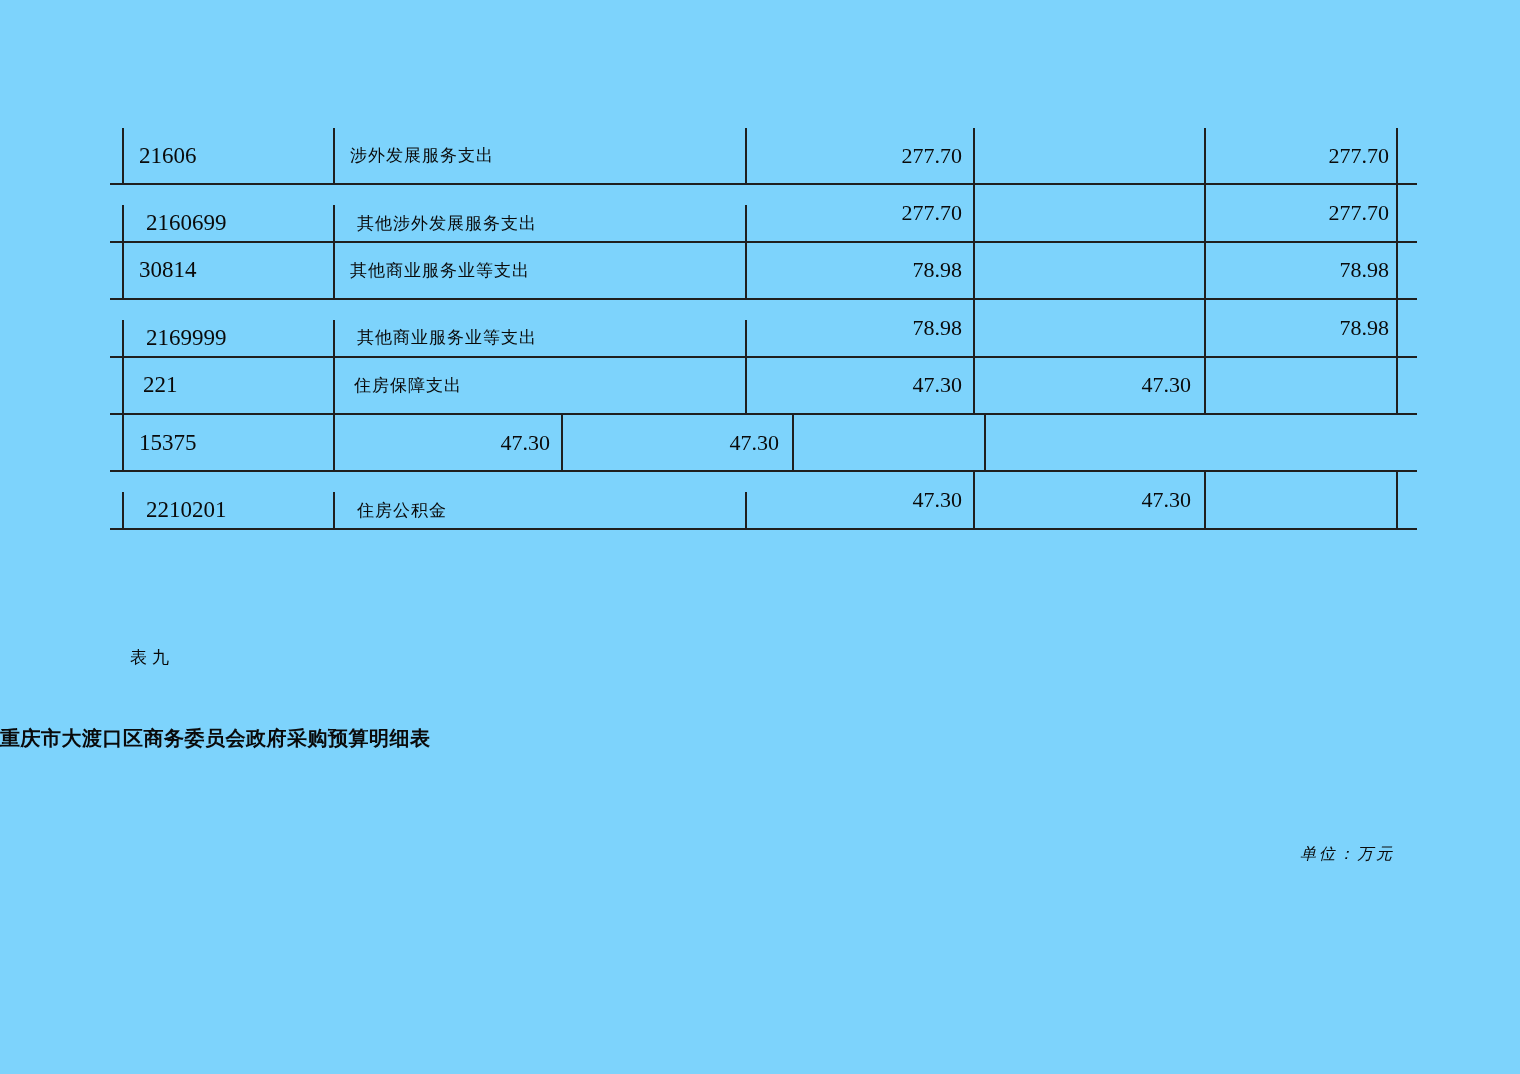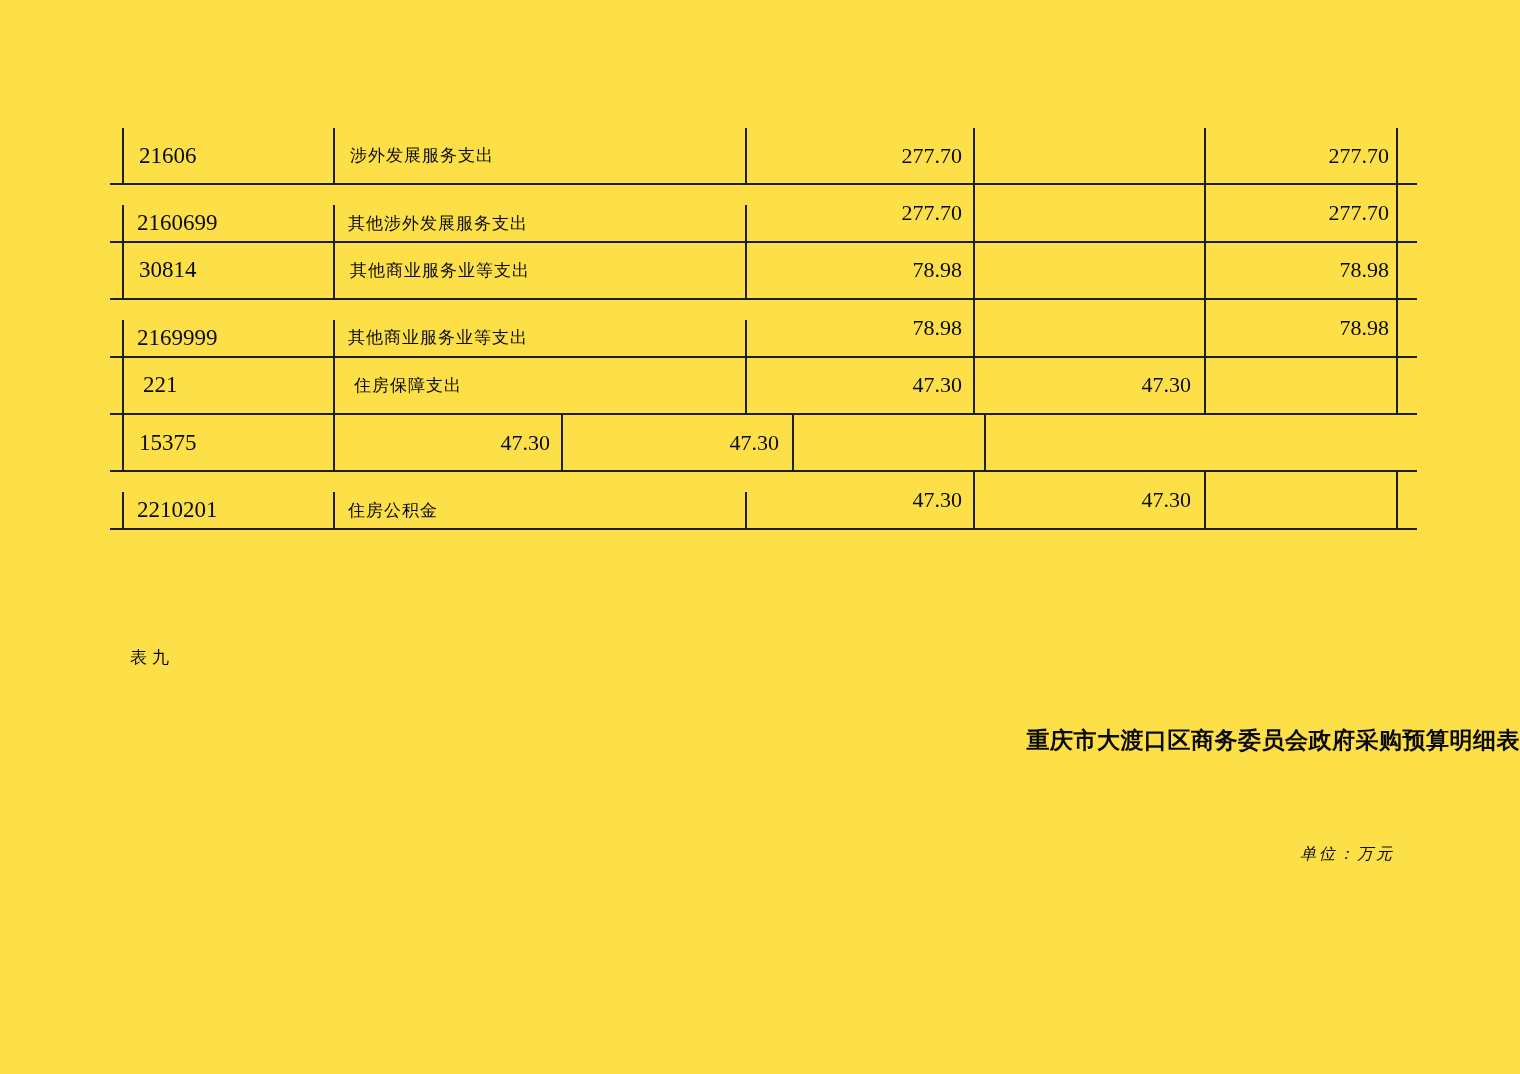--- a/index.html
+++ b/index.html
@@ -8,21 +8,21 @@
   }
   html,body{
     margin:0;
     padding:0;
     background:#ffffff;
   }
   .sheet{
     position:relative;
     width:1520px;
     height:1074px;
-    background:#fde047;
+    background:#7dd3fc;
     overflow:hidden;
     font-family:"Liberation Serif","DejaVu Serif",serif;
     color:var(--text);
   }
 
   
   .tblwrap{
     position:absolute;
     left:110px;          
     top:128px;
@@ -44,37 +44,37 @@
     overflow:hidden;
     white-space:nowrap;
   }
   .cell.c-code{width:213px;border-left:2px solid var(--border);font-size:23px;}
   .cell.c-name{width:412px;font-size:17px;letter-spacing:1px;}
   .cell.c-a1{width:228px;justify-content:flex-end;padding-right:11px;font-size:22px;}
   .cell.c-a2{width:231px;justify-content:flex-end;padding-right:13px;font-size:22px;}
   .cell.c-a3{width:192px;justify-content:flex-end;padding-right:7px;font-size:22px;}
   .ind-0{padding-left:19px;}
   .ind-1{padding-left:15px;}
-  .ind-2{padding-left:13px;margin-top:20px;}
+  .ind-2{padding-left:22px;margin-top:20px;}
 
   
   .table-label{
     position:absolute;
     left:130px;
     top:646px;
     font-size:17px;
     letter-spacing:5px;
   }
   .doc-title{
     position:absolute;
     left:0;
     width:1520px;
     top:725px;
-    text-align:right;
-    font-size:23px;
+    text-align:left;
+    font-size:20px;
     font-weight:700;
     letter-spacing:0.5px;
     font-family:"Liberation Sans","DejaVu Sans",sans-serif;
   }
   .unit-note{
     position:absolute;
     right:125px;
     top:844px;
     font-size:16px;
     letter-spacing:3px;

